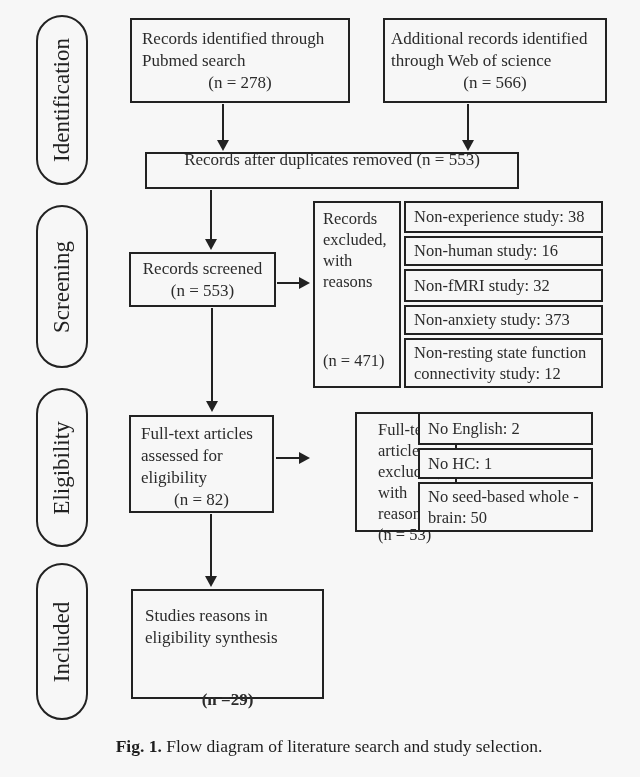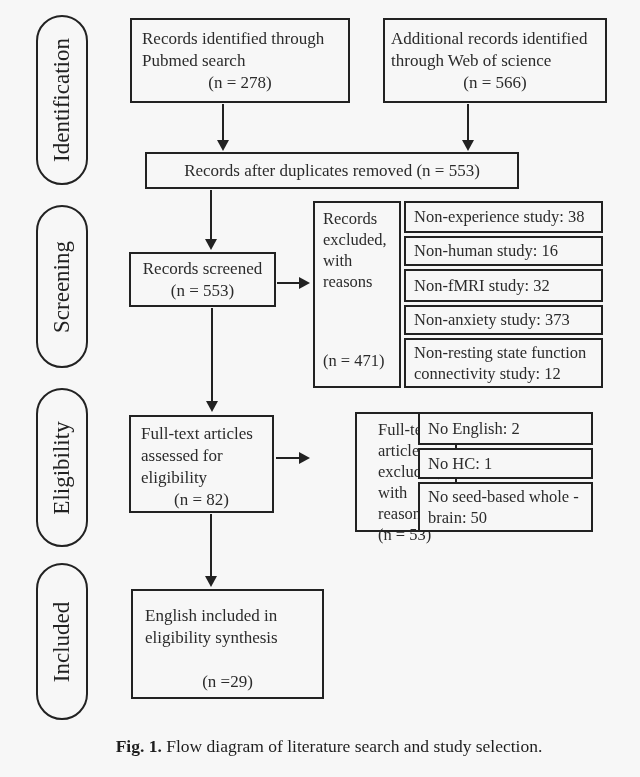--- a/index.html
+++ b/index.html
@@ -28,21 +28,21 @@
   }
   
   .box{
     border:2px solid #222;
     background:#f7f7f7;
     font-size:17px;
     line-height:22px;
     padding:8px 10px;
   }
   .box .ncenter{text-align:center;}
-  .center-box{display:flex;align-items:center;justify-content:center;padding:16px;}
+  .center-box{display:flex;align-items:flex-end;justify-content:center;padding:16px;}
   
   .tcell{
     border:2px solid #222;
     background:#f7f7f7;
     font-size:16.5px;
     line-height:21px;
     padding:5px 6px 5px 8px;
   }
   .leftcell{display:flex;flex-direction:column;}
   .leftcell .spacer{flex:1;}
@@ -132,23 +132,23 @@
   <div>Full-text articles excluded, with reasons</div>
   <div class="ncenter">(n = 53)</div>
 </div>
 <div class="abs rightcol" style="left:418px;top:412px;width:175px;height:120px;">
   <div class="tcell" style="height:33px;font-family:Liberation Serif, serif;">No English: 2</div>
   <div class="tcell" style="height:31px;">No HC: 1</div>
   <div class="tcell" style="height:50px;">No seed-based whole -brain: 50</div>
 </div>
 
 <div class="abs box" style="left:131px;top:589px;width:193px;height:110px;padding:14px 12px 10px;">
-  <div>English included in</div>
+  <div>Studies reasons in</div>
   <div>eligibility synthesis</div>
-  <div class="ncenter" style="margin-top:22px;">(n =29)</div>
+  <div class="ncenter" style="margin-top:40px;font-weight:bold;">(n =29)</div>
 </div>
 
 <div class="abs av" style="left:222px;top:104px;height:37px;">
     <div class="head"></div>
   </div>
 <div class="abs av" style="left:467px;top:104px;height:37px;">
     <div class="head"></div>
   </div>
 <div class="abs av" style="left:210px;top:190px;height:50px;">
     <div class="head"></div>

